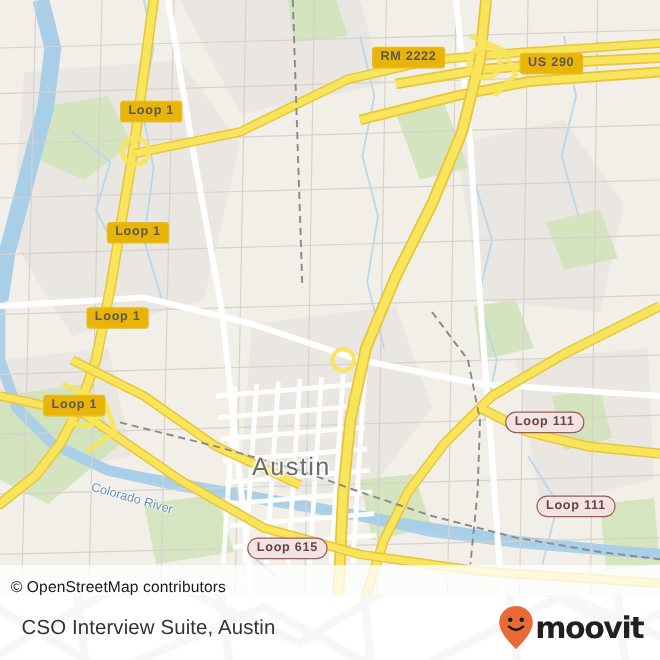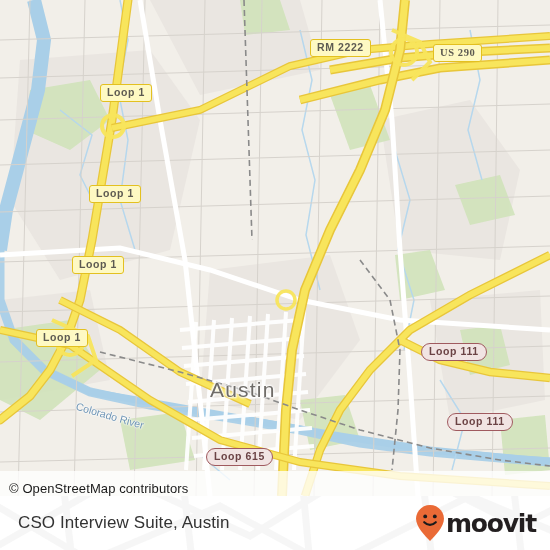--- a/index.html
+++ b/index.html
@@ -13,21 +13,21 @@
 
   
   #map{position:absolute;left:0;top:0;width:550px;height:496px;overflow:hidden;background:#f2efe9;}
   #map svg{position:absolute;left:0;top:0;display:block;}
 
   
   .shield{
     position:absolute;
     font-size:10.5px;font-weight:bold;letter-spacing:.6px;
     color:#5d5a52;
-    background:#fef9c3;
+    background:#eab308;
     border:1.6px solid #e3c020;
     border-radius:3px;
     padding:2px 6px 3px 6px;
     white-space:nowrap;
     line-height:11px;
     box-sizing:border-box;
   }
   .shield.round{
     background:#f1e4e3;
     border:1.6px solid #a05a5f;
@@ -257,21 +257,21 @@
         <g stroke="#8a8a8a" stroke-width="1.6" fill="none" stroke-dasharray="6 4">
           <path d="M244 0 L246 60 L248 120 L250 180 L252 240"></path>
           <path d="M100 352 L180 372 L250 392 L300 410 L360 430 L430 448 L500 460 L550 466"></path>
           <path d="M360 260 L390 300 L400 350 L398 410 L392 470"></path>
         </g>
       </g>
     </svg>
 
     <div id="shields">
         <div class="shield" style="left: 310px; top: 39px;">RM 2222</div>
-        <div class="shield" style="left: 433px; top: 44px; font-family: Liberation Serif, serif;">US 290</div>
+        <div class="shield" style="left: 433px; top: 44px;">US 290</div>
         <div class="shield" style="left: 100px; top: 84px;">Loop 1</div>
         <div class="shield" style="left: 89px; top: 185px;">Loop 1</div>
         <div class="shield" style="left: 72px; top: 256px;">Loop 1</div>
         <div class="shield" style="left: 36px; top: 329px;">Loop 1</div>
         <div class="shield round" style="left: 206px; top: 448px;">Loop 615</div>
         <div class="shield round" style="left: 421px; top: 343px;">Loop 111</div>
         <div class="shield round" style="left: 447px; top: 413px;">Loop 111</div>
       </div>
 
     <div class="citylabel" style="left:168px;top:378px;margin-left:42px;">Austin</div>

